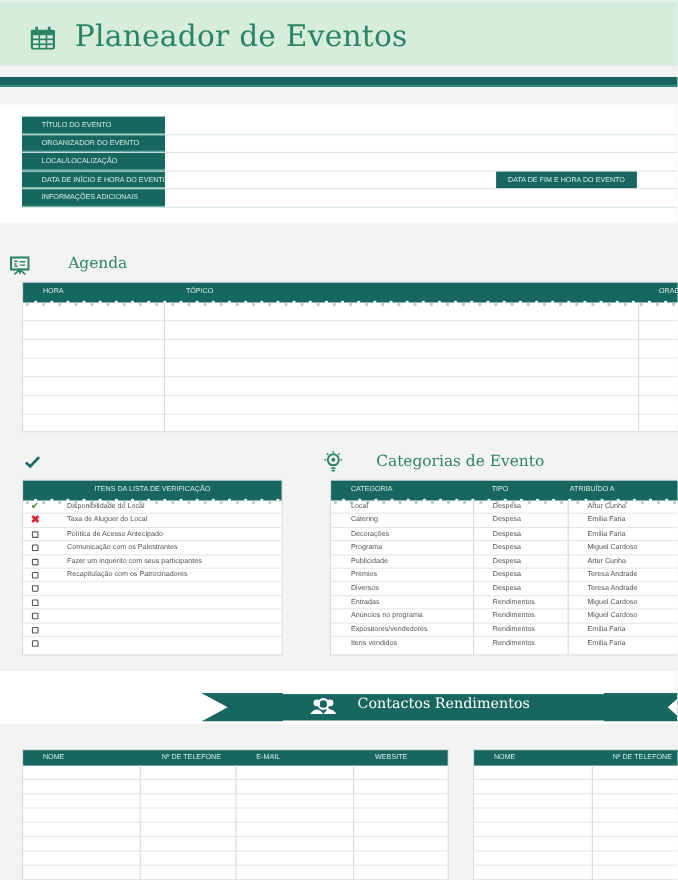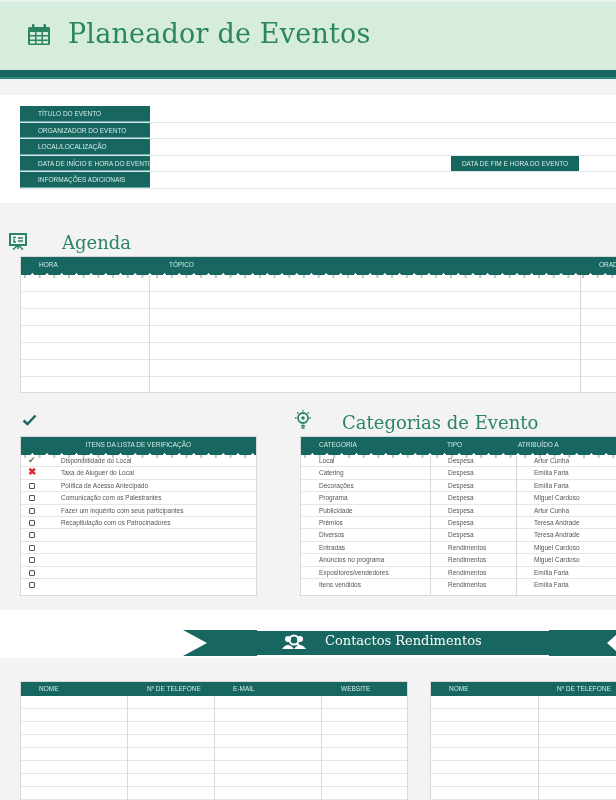--- a/index.html
+++ b/index.html
@@ -1,34 +1,34 @@
 <!DOCTYPE html>
 <html><head>
 <meta charset="utf-8">
 <style>
   * { box-sizing: border-box; margin: 0; padding: 0; }
   html, body { width: 616px; height: 800px; overflow: hidden; background: #f3f3f3; font-family: "Liberation Sans", sans-serif; }
   .page { position: relative; width: 616px; height: 800px; background: #f3f3f3; }
 
   
-  .header { position: absolute; left: 0; top: 0; width: 616px; height: 70px; background: #d6ecdd; border-top: 2px solid #e6f3ea; }
+  .header { position: absolute; left: 0; top: 0; width: 616px; height: 60px; background: #d6ecdd; border-top: 2px solid #e6f3ea; }
   .header-bar { position: absolute; left: 0; top: 70px; width: 616px; height: 9px; background: #17665f; border-bottom: 2px solid #2c8a80; }
   .header-icon { position: absolute; left: 27px; top: 22px; width: 24px; height: 22px; }
   .header-title { position: absolute; left: 68px; top: 16px; font-family: "DejaVu Serif", serif; font-size: 27px; color: #2a8560; letter-spacing: 0.2px; }
 
   .white-band { position: absolute; left: 0; width: 616px; background: #ffffff; }
 
   
   .info-table { position: absolute; left: 20px; top: 106px; width: 596px; }
   .info-row { position: relative; height: 16.6px; border-bottom: 1.5px solid #d8e8e6; }
   .info-label { position: absolute; left: 0; top: 0; width: 130px; height: 100%; background: #17665f; color: #d4ece8; font-size: 6.5px; line-height: 15px; padding-left: 18px; border-bottom: 1.5px solid #6fb0a8; white-space: nowrap; overflow: hidden; text-transform: uppercase; }
   .info-end-label { position: absolute; left: 431px; top: 0; width: 128px; height: 100%; background: #17665f; color: #d4ece8; font-size: 6.5px; line-height: 15px; text-align: center; text-transform: uppercase; }
 
   
-  .section-title { position: absolute; font-family: "DejaVu Serif", serif; font-size: 18px; color: #2a8560; white-space: nowrap; }
+  .section-title { position: absolute; font-family: "DejaVu Serif", serif; font-size: 14px; color: #2a8560; white-space: nowrap; }
   .sec-icon { position: absolute; }
 
   
   .tbl { position: absolute; background: #ffffff; border: 1px solid #d9d9d9; }
   .tbl-head { position: relative; background: #17665f; color: #d4ece8; font-size: 6.5px; height: 18px; text-transform: uppercase; }
   .tbl-head span { position: absolute; top: 4px; white-space: nowrap; }
   .rings { position: absolute; left: 0; bottom: -3px; width: 100%; height: 7px;
            background-image: radial-gradient(circle, #ffffff 1.1px, transparent 1.4px);
            background-size: 14.7px 7px; background-repeat: repeat-x; background-position: 4px 0; }
   .rings::after { content: ""; position: absolute; left: 0; bottom: 0; width: 100%; height: 3px;

